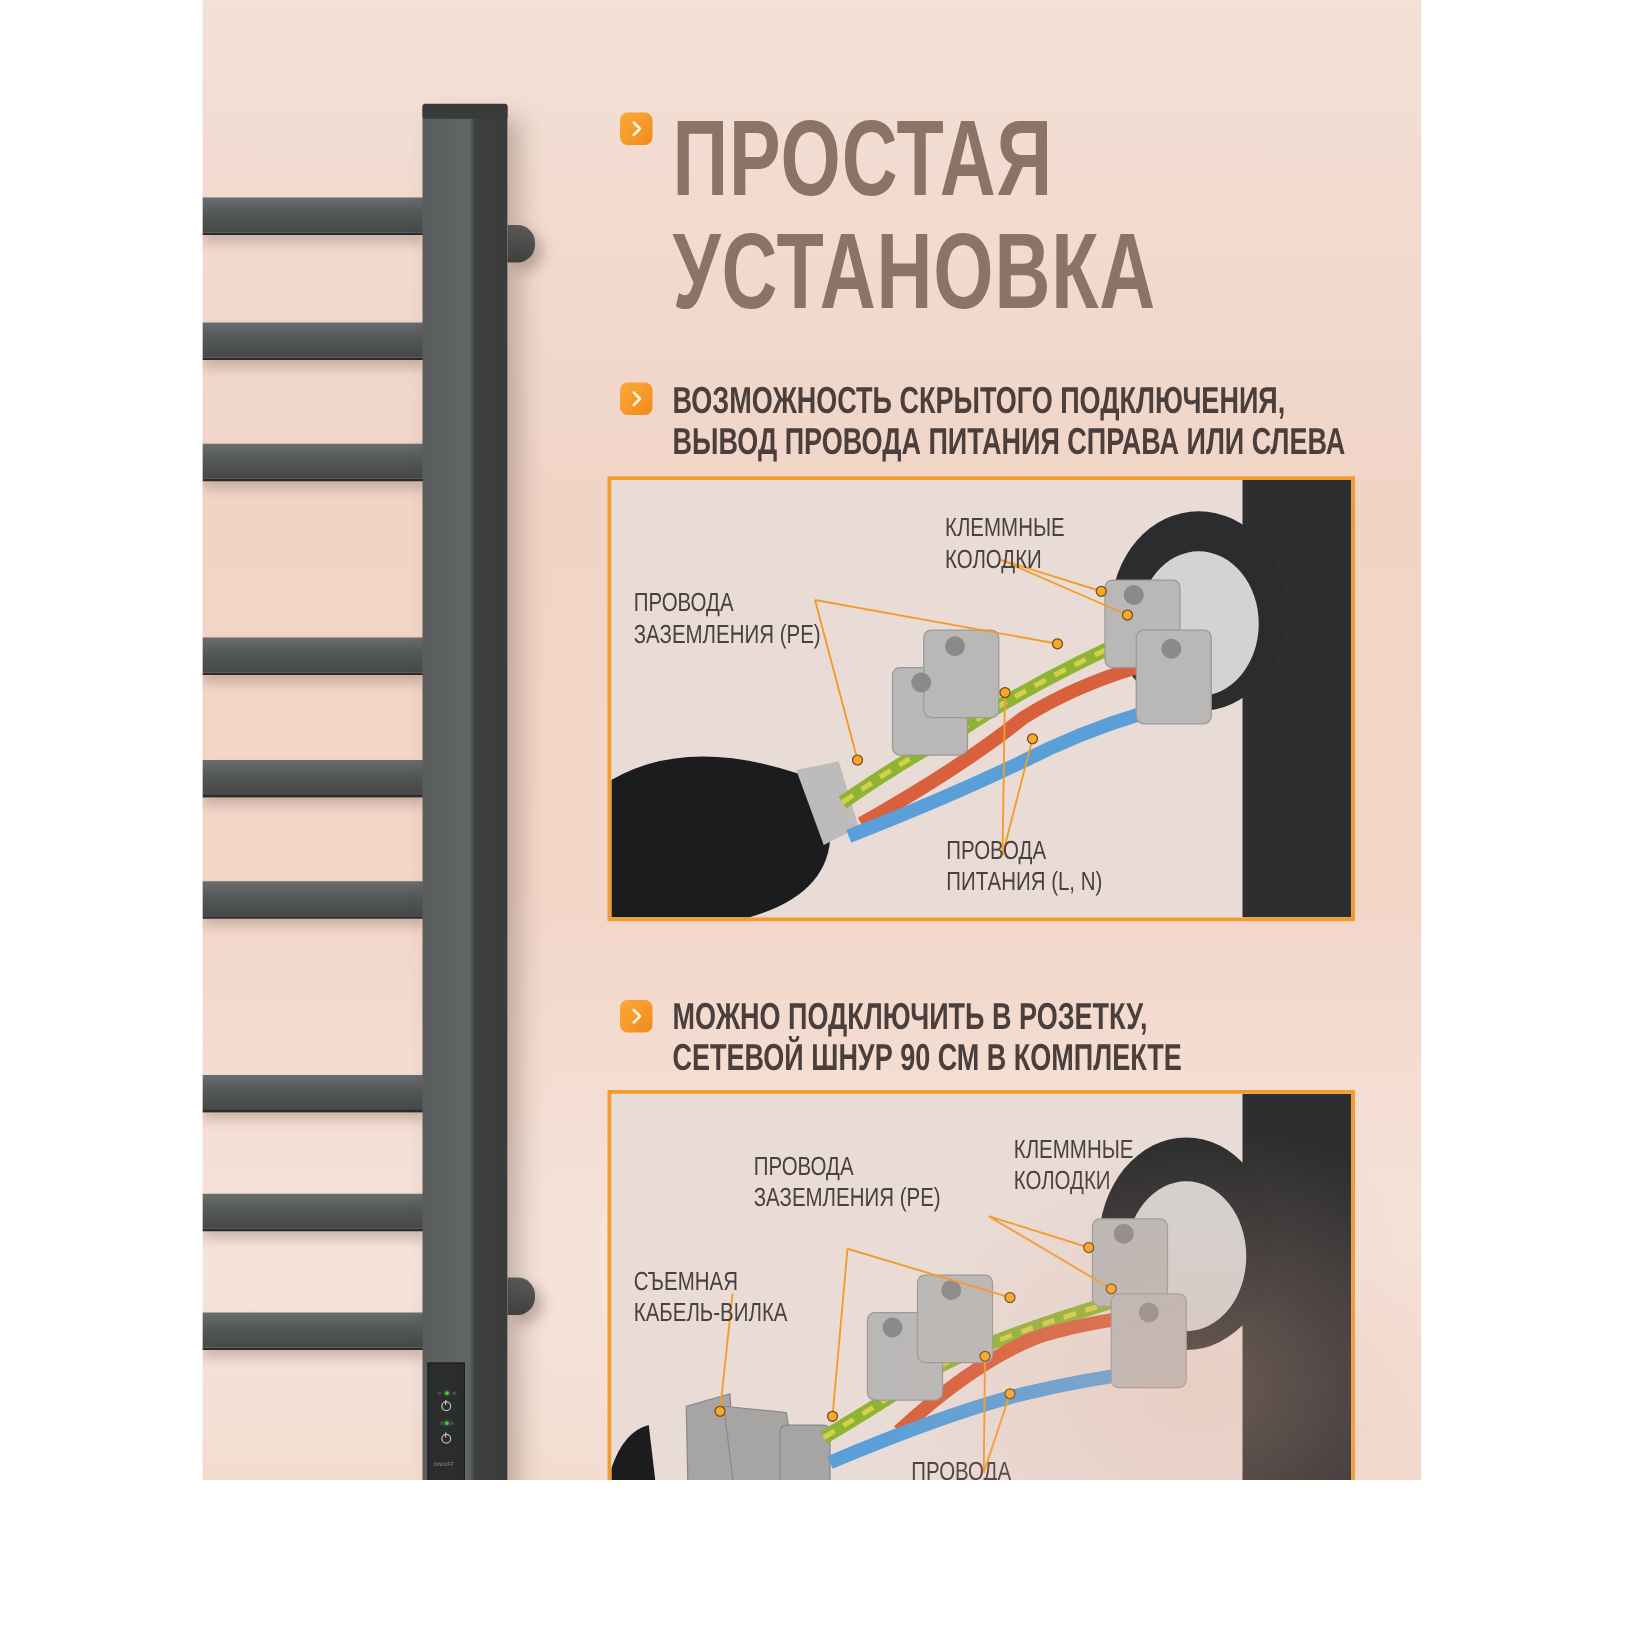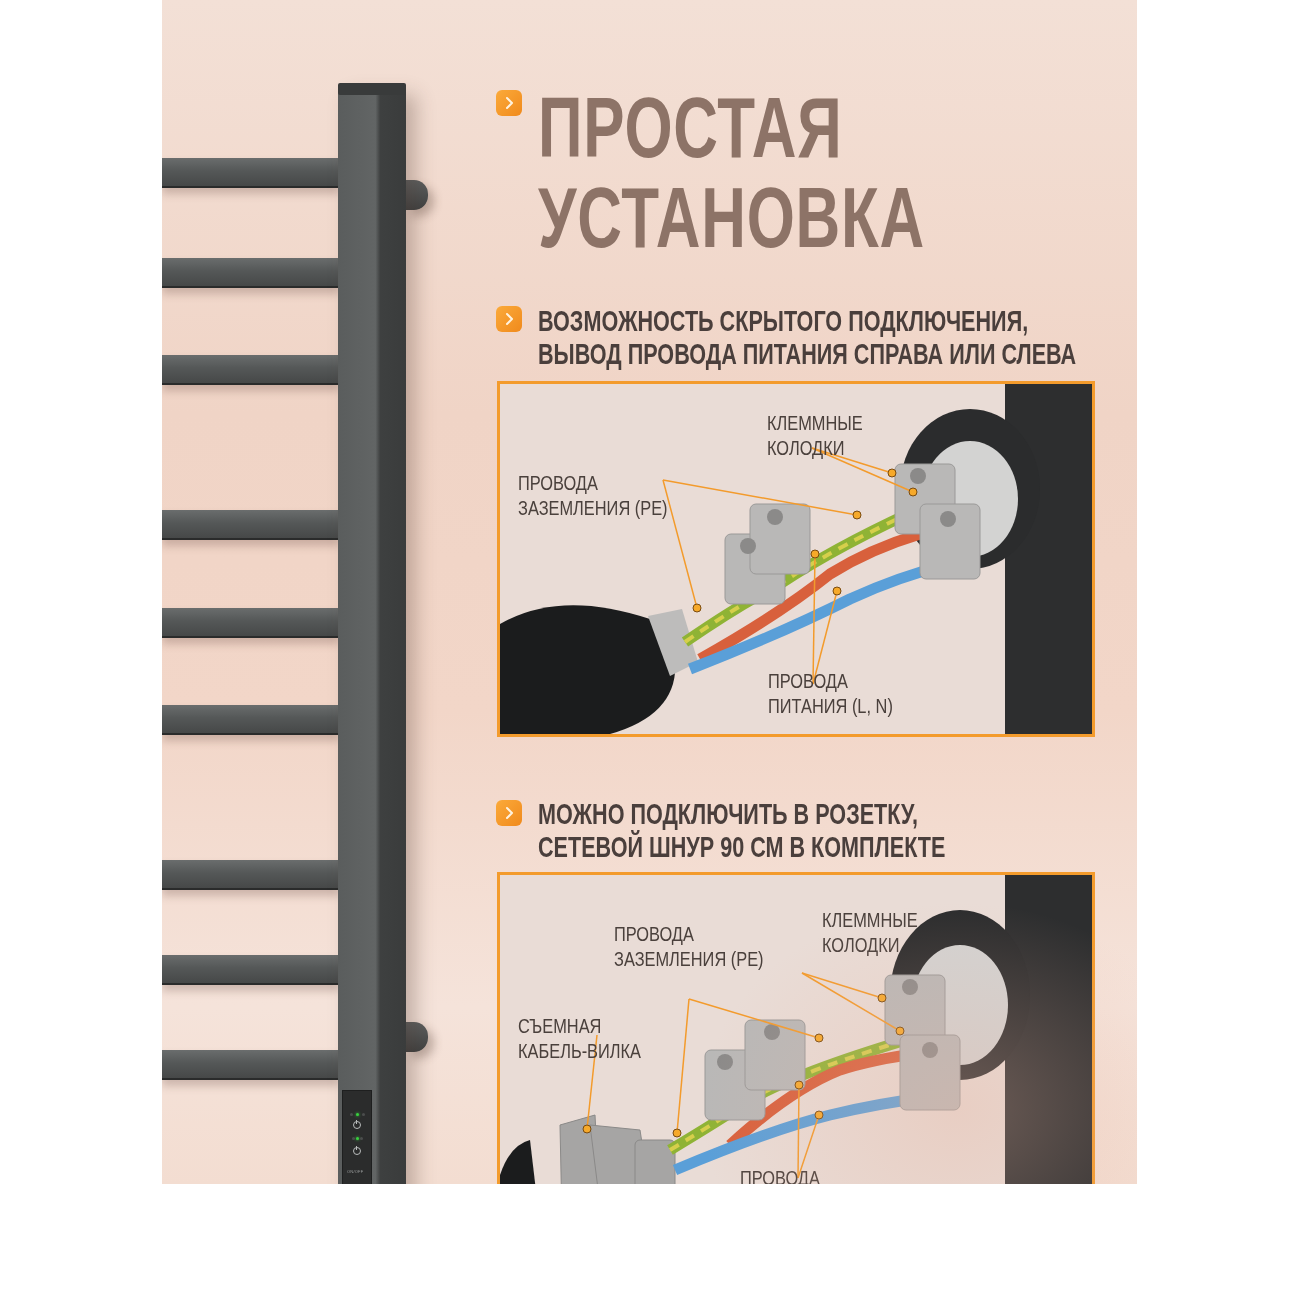--- a/index.html
+++ b/index.html
@@ -71,21 +71,21 @@
   }
   .subhead {
     position: absolute; left: 376px;
     font-family: "Liberation Sans Narrow", "Liberation Sans", sans-serif;
     font-weight: 700; font-size: 30px; line-height: 33px; color: #4a3f3c;
     transform: scaleX(0.72); transform-origin: left top; white-space: nowrap;
   }
 
   
   .diagram {
-    position: absolute; left: 335px; width: 598px; height: 356px;
+    position: absolute; left: 324px; width: 598px; height: 356px;
     border: 3px solid #f39b2c; background: #e9dcd6; overflow: hidden;
   }
   .diagram svg.scene { position: absolute; left: 0; top: 0; width: 592px; height: 350px; }
   .callout {
     position: absolute;
     font-family: "Liberation Sans Narrow", "Liberation Sans", sans-serif;
     font-size: 21px; line-height: 25px; color: #4a403c;
     transform: scaleX(0.78); transform-origin: left top; white-space: nowrap;
   }
 </style>

